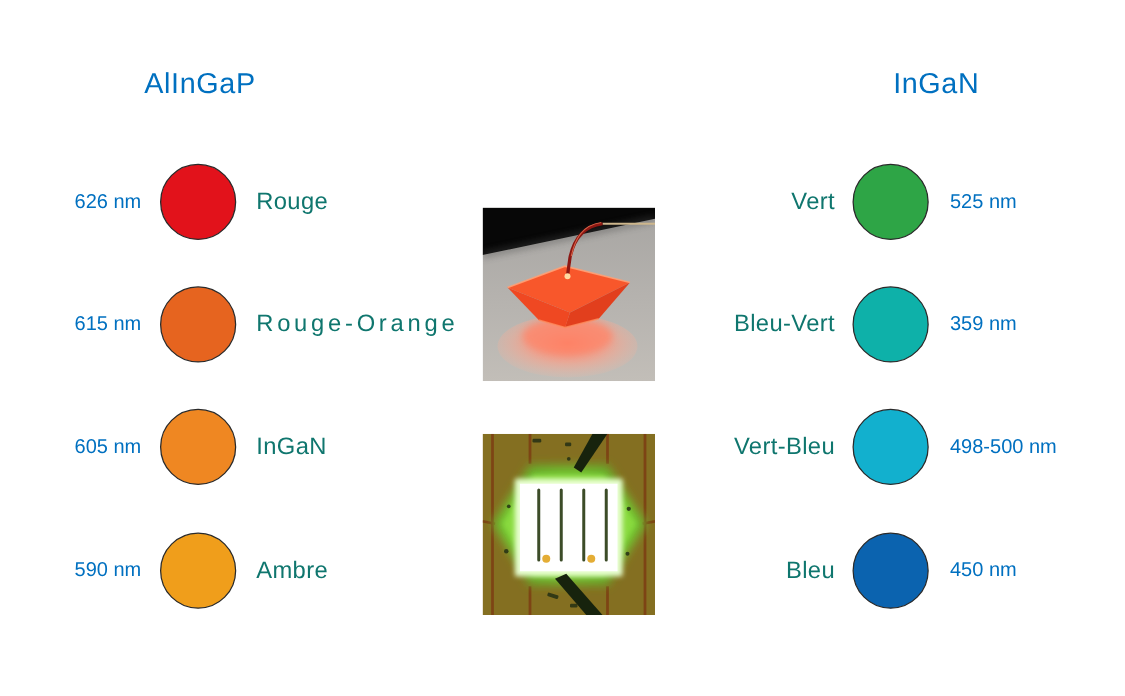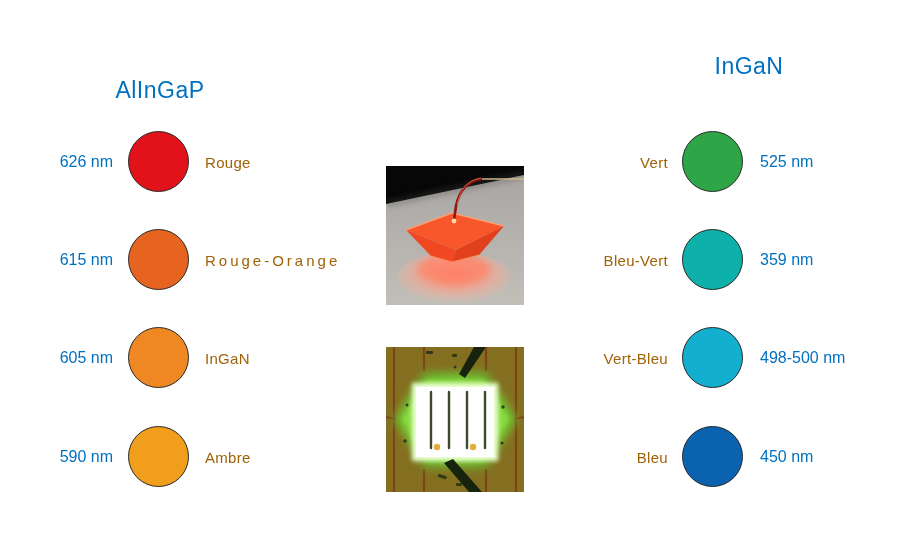--- a/index.html
+++ b/index.html
@@ -7,21 +7,21 @@
     width:900px;height:557px;position:relative;background:#ffffff;
     font-family:"Liberation Sans","DejaVu Sans",sans-serif;
     overflow:hidden;
   }
   .stage{position:absolute;inset:0;width:900px;height:557px;}
 
   .col-title{
     position:absolute;top:53px;font-size:23px;color:#0070C0;
     text-align:center;letter-spacing:0.5px;white-space:nowrap;
   }
-  .col-title.left{left:60px;width:200px;margin-top:24px;}
+  .col-title.left{left:60px;width:200px;}
   .col-title.right{left:649px;width:200px;}
 
   .row{position:absolute;left:0;width:900px;height:62px;}
   .row.y0{top:131px;}
   .row.y1{top:229px;}
   .row.y2{top:327px;}
   .row.y3{top:426px;}
 
   .wl{
     position:absolute;top:50%;transform:translateY(-50%);
@@ -32,21 +32,21 @@
 
   .circle{
     position:absolute;top:0;width:59px;height:59px;border-radius:50%;
     border:1.6px solid #2a2a2a;box-sizing:content-box;
   }
   .row.left .circle{left:128px;}
   .row.right .circle{left:682px;}
 
   .name{
     position:absolute;top:50%;transform:translateY(-50%);
-    font-size:15px;color:#a16207;white-space:nowrap;letter-spacing:0.3px;
+    font-size:19px;color:#0f766e;white-space:nowrap;letter-spacing:0.3px;
   }
   .row.left .name{left:205px;}
   .row.left.y1 .name{letter-spacing:3px;}
   .row.right .name{left:480px;width:188px;text-align:right;}
 
   .photo{position:absolute;left:386px;overflow:hidden;}
   .photo.top{top:166px;width:138px;height:139px;}
   .photo.bottom{top:347px;width:138px;height:145px;}
   .photo svg{display:block;}
 </style>

